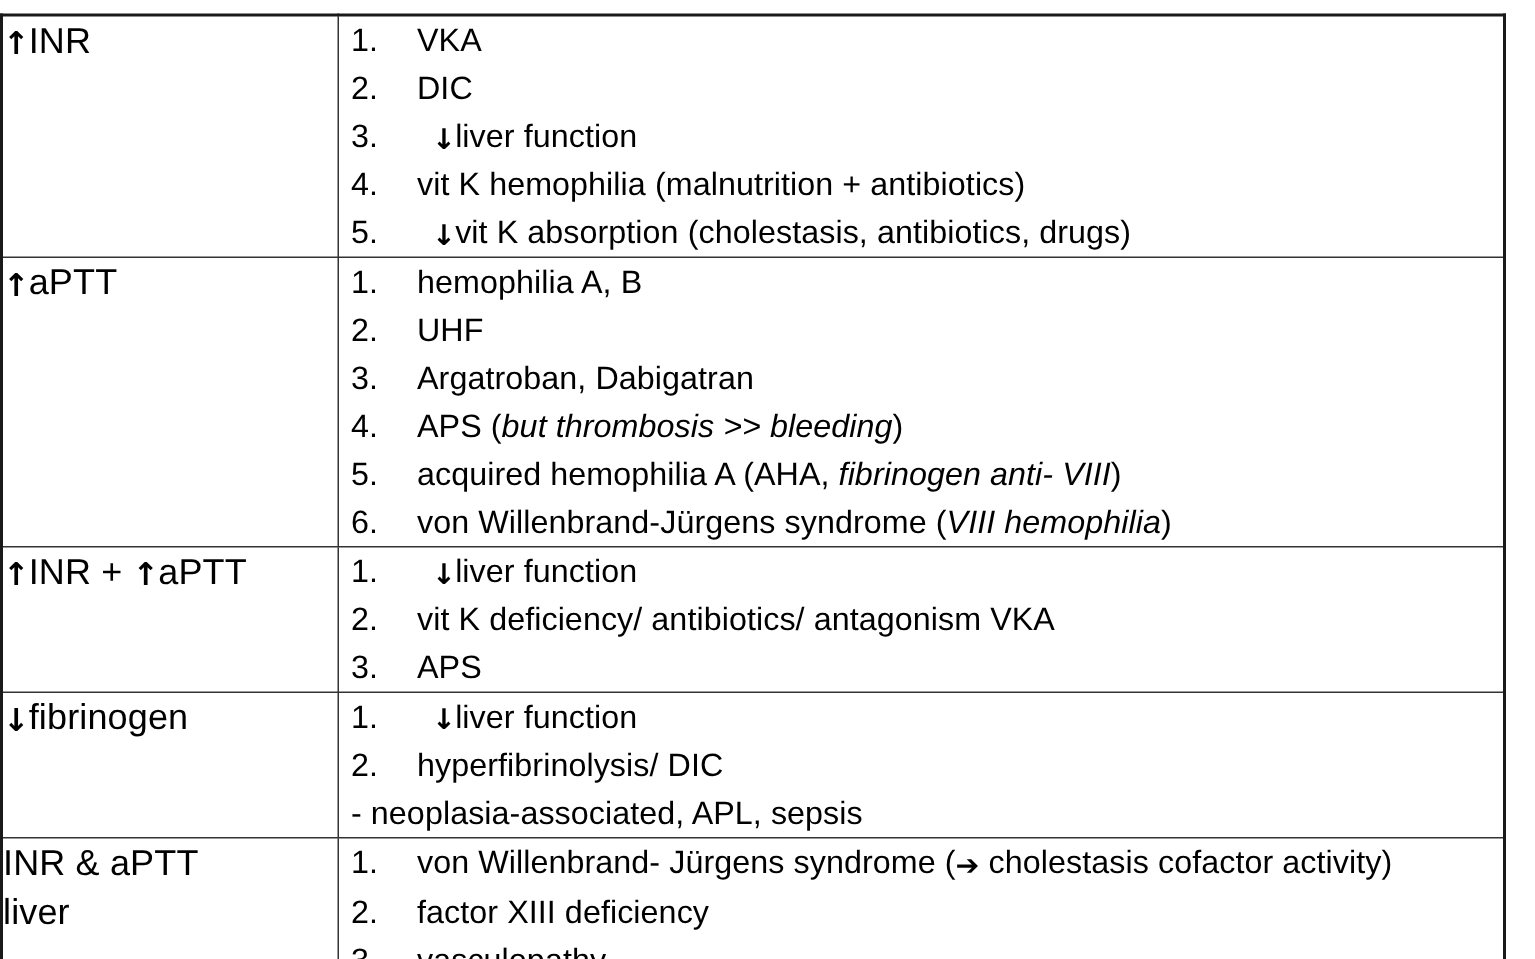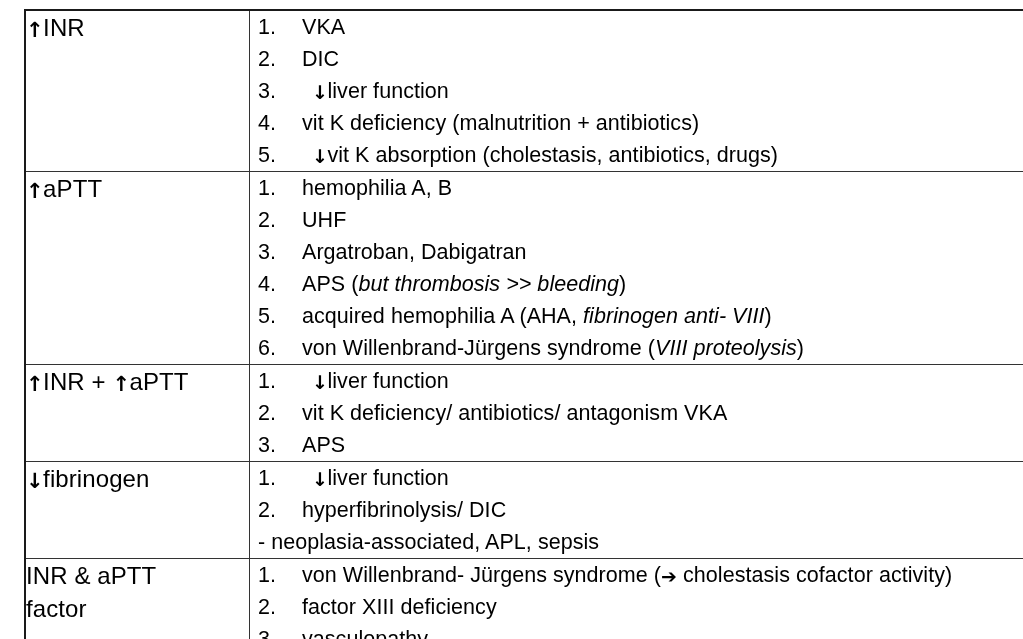--- a/index.html
+++ b/index.html
@@ -10,21 +10,21 @@
   body {
     width: 1023px;
     height: 639px;
     font-family: "Liberation Sans", sans-serif;
     color: #000000;
     overflow: hidden;
   }
 
   #table-wrap {
     position: absolute;
-    left: 24px;
+    left: 0;
     top: 9px;
     width: 965px;
     height: 621px;
     box-sizing: border-box;
   }
 
   table.dx-table {
     border-collapse: collapse;
     width: 1001px;
     height: 621px;
@@ -113,39 +113,39 @@
           <td class="col-label">
             <div class="label-text">
               <span class="ln"><span class="arrow">↑</span>INR</span>
             </div>
           </td>
           <td class="col-items">
             <ol class="items">
               <li><span class="num">1.</span><span>VKA</span></li>
               <li><span class="num">2.</span><span>DIC</span></li>
               <li class="arrow-lead"><span class="num">3.</span><span class="arrow">↓</span><span>liver function</span></li>
-              <li><span class="num">4.</span><span>vit K deficiency (malnutrition + antibiotics)</span></li>
+              <li><span class="num">4.</span><span>vit K hemophilia (malnutrition + antibiotics)</span></li>
               <li class="arrow-lead"><span class="num">5.</span><span class="arrow">↓</span><span>vit K absorption (cholestasis, antibiotics, drugs)</span></li>
             </ol>
           </td>
         </tr>
         <tr>
           <td class="col-label">
             <div class="label-text">
               <span class="ln"><span class="arrow">↑</span>aPTT</span>
             </div>
           </td>
           <td class="col-items">
             <ol class="items">
               <li><span class="num">1.</span><span>hemophilia A, B</span></li>
               <li><span class="num">2.</span><span>UHF</span></li>
               <li><span class="num">3.</span><span>Argatroban, Dabigatran</span></li>
               <li><span class="num">4.</span><span>APS (</span><em class="it">but thrombosis &gt;&gt; bleeding</em><span>)</span></li>
               <li><span class="num">5.</span><span>acquired hemophilia A (AHA, </span><em class="it">fibrinogen anti- VIII</em><span>)</span></li>
-              <li><span class="num">6.</span><span>von Willenbrand-Jürgens syndrome (</span><em class="it">VIII proteolysis</em><span>)</span></li>
+              <li><span class="num">6.</span><span>von Willenbrand-Jürgens syndrome (</span><em class="it">VIII hemophilia</em><span>)</span></li>
             </ol>
           </td>
         </tr>
         <tr>
           <td class="col-label">
             <div class="label-text">
               <span class="ln"><span class="arrow">↑</span>INR + <span class="arrow">↑</span>aPTT</span>
             </div>
           </td>
           <td class="col-items">
@@ -167,21 +167,21 @@
               <li class="arrow-lead"><span class="num">1.</span><span class="arrow">↓</span><span>liver function</span></li>
               <li><span class="num">2.</span><span>hyperfibrinolysis/ DIC</span></li>
               <li class="dash-line"><span>- neoplasia-associated, APL, sepsis</span></li>
             </ol>
           </td>
         </tr>
         <tr>
           <td class="col-label">
             <div class="label-text">
               <span class="ln">INR &amp; aPTT</span>
-              <span class="ln">factor</span>
+              <span class="ln">liver</span>
             </div>
           </td>
           <td class="col-items">
             <ol class="items">
               <li><span class="num">1.</span><span>von Willenbrand- Jürgens syndrome (</span><span class="arrow-r">➔</span><span> cholestasis cofactor activity)</span></li>
               <li><span class="num">2.</span><span>factor XIII deficiency</span></li>
               <li><span class="num">3.</span><span>vasculopathy</span></li>
             </ol>
           </td>
         </tr>

